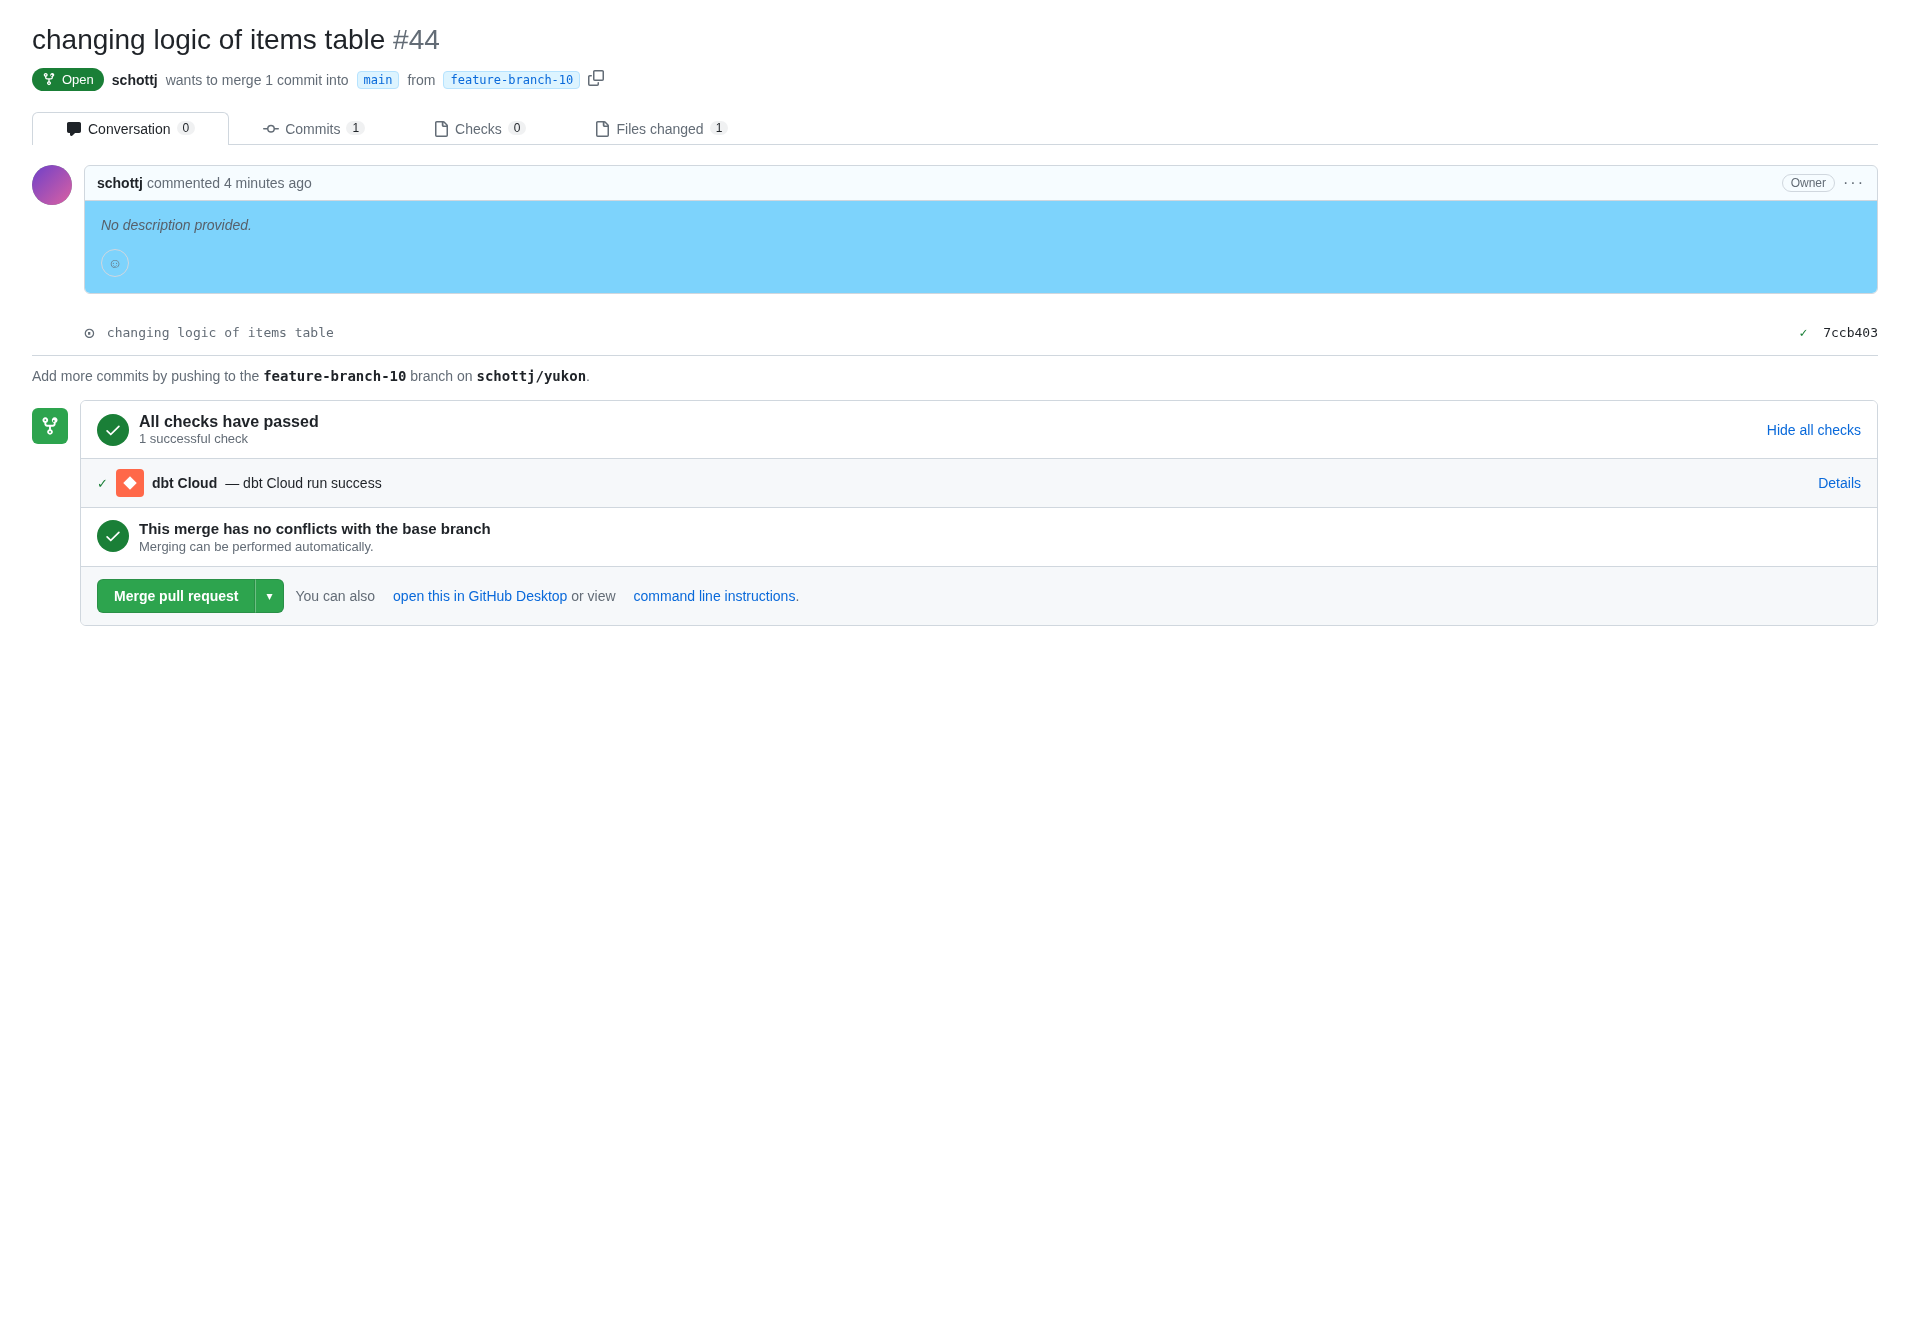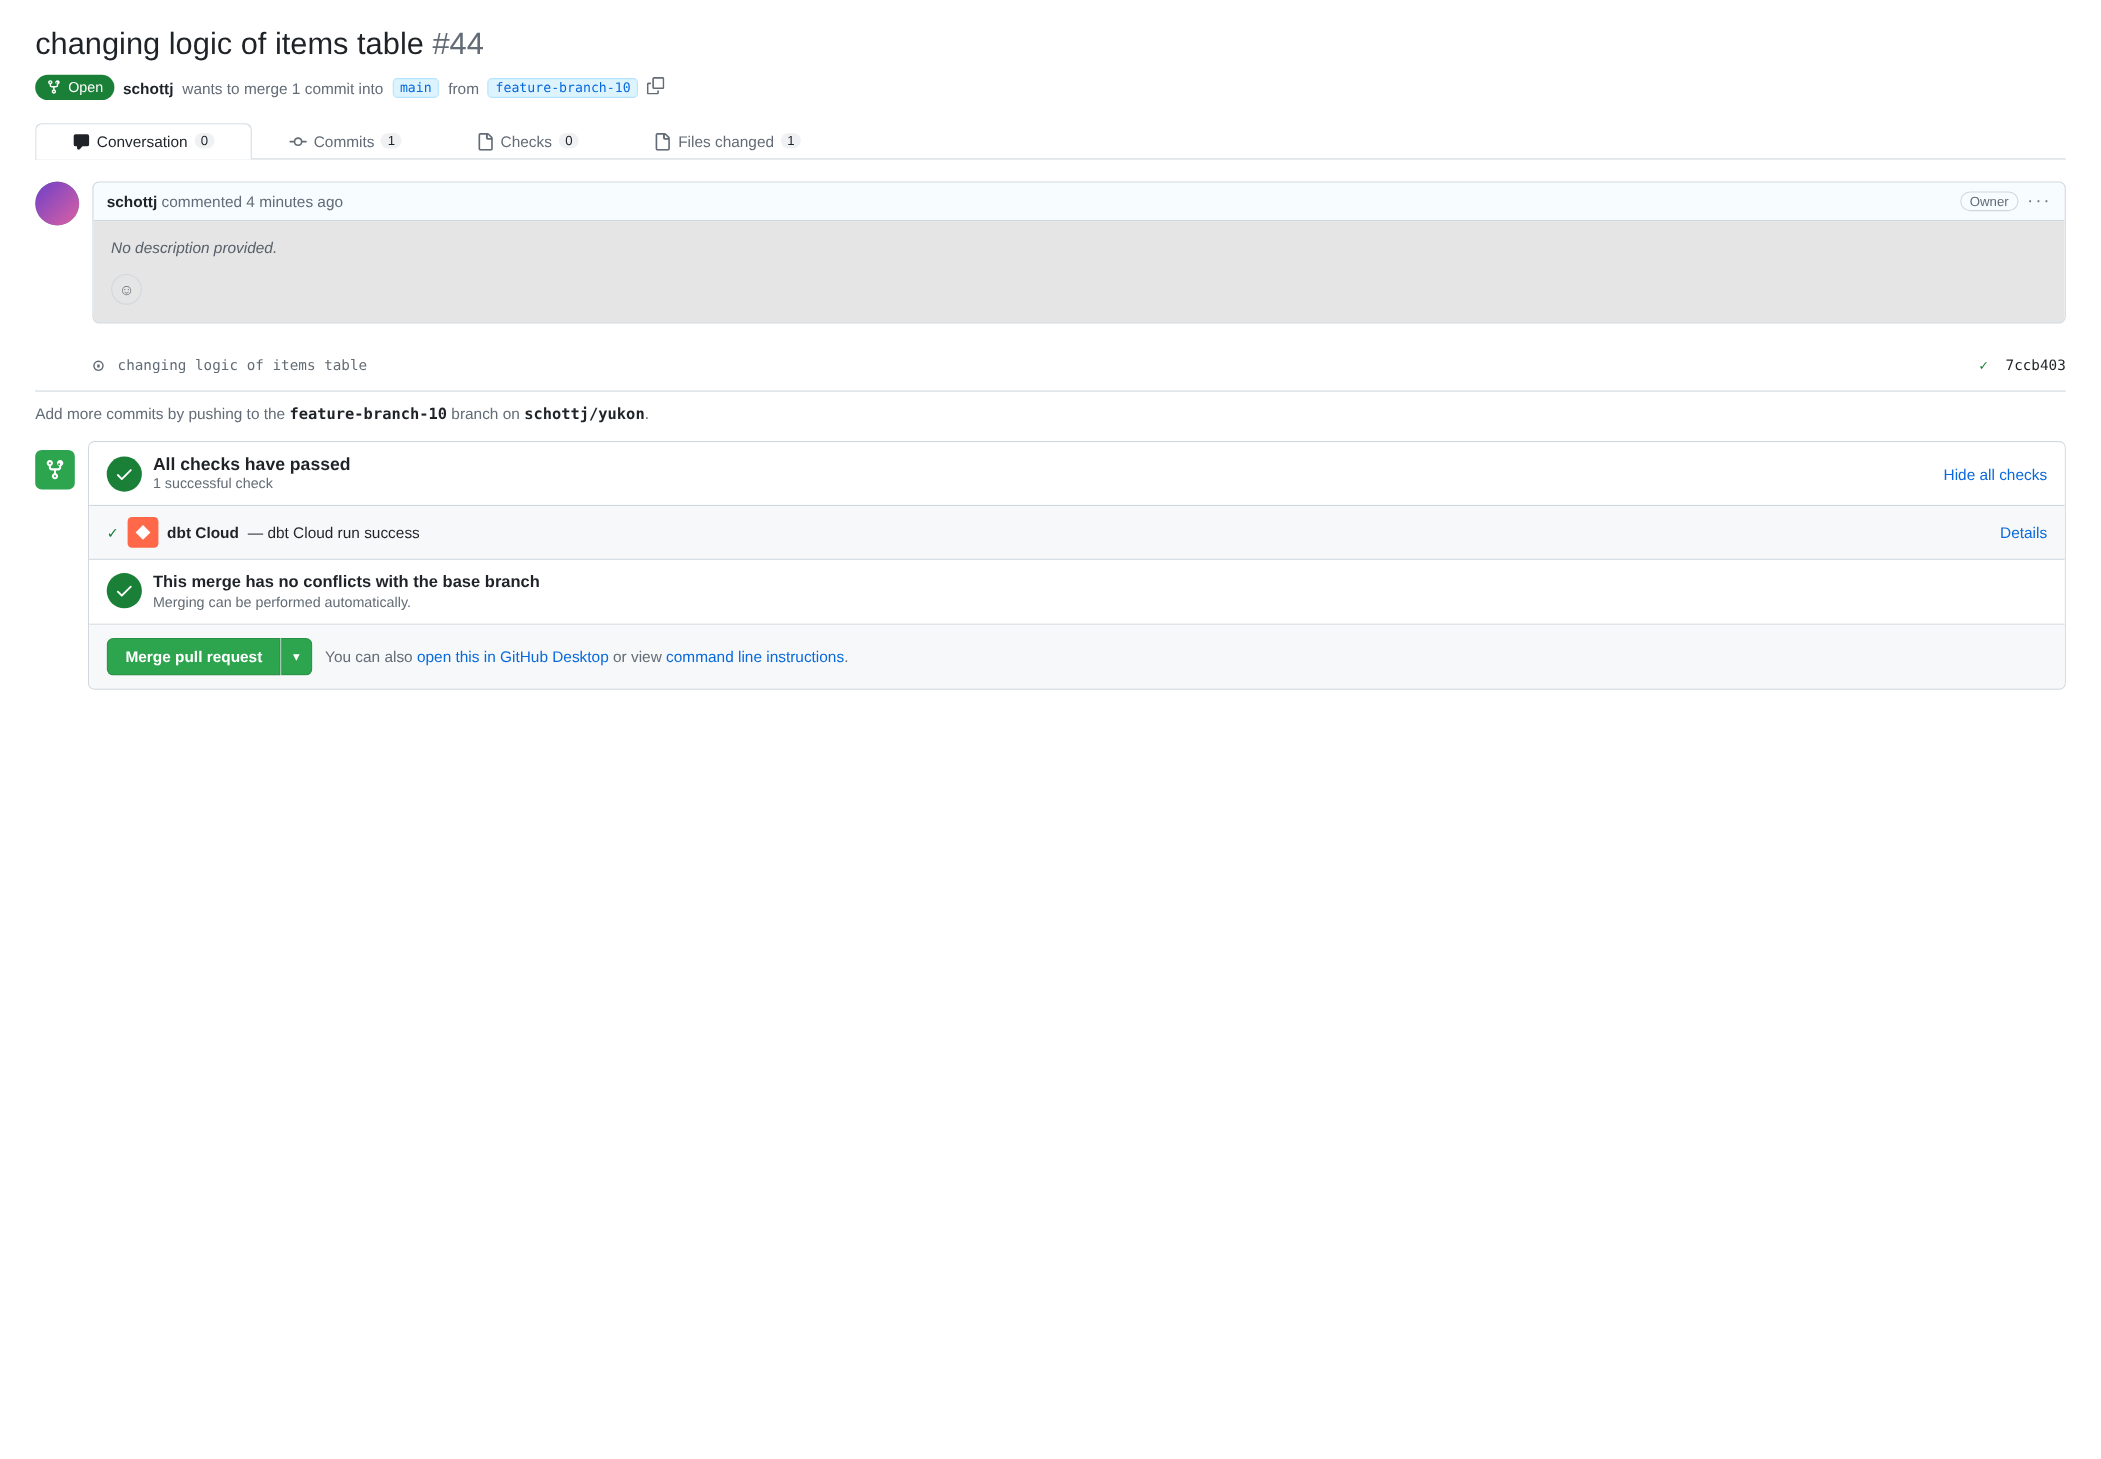--- a/index.html
+++ b/index.html
@@ -153,21 +153,21 @@
       color: #636c76;
     }
     .dots-btn {
       color: #636c76;
       cursor: pointer;
       font-size: 16px;
       letter-spacing: 2px;
     }
     .comment-body {
       padding: 16px;
-      background: #e5e5e5;
+      background: #7dd3fc;
     }
     .comment-description {
       font-style: italic;
       color: #57606a;
       margin-bottom: 16px;
     }
     .emoji-btn {
       width: 28px;
       height: 28px;
       border: 1px solid #d0d7de;
@@ -331,20 +331,21 @@
       cursor: pointer;
       font-size: 12px;
     }
     .merge-info {
       font-size: 14px;
       color: #636c76;
     }
     .merge-info a {
       color: #0969da;
       text-decoration: none;
+      margin-left: 14px;
     }
   </style>
 </head>
 <body>
 
 <h1 class="pr-title">
   <span>changing logic of items table</span>
   <span class="pr-number">#44</span>
 </h1>
 

